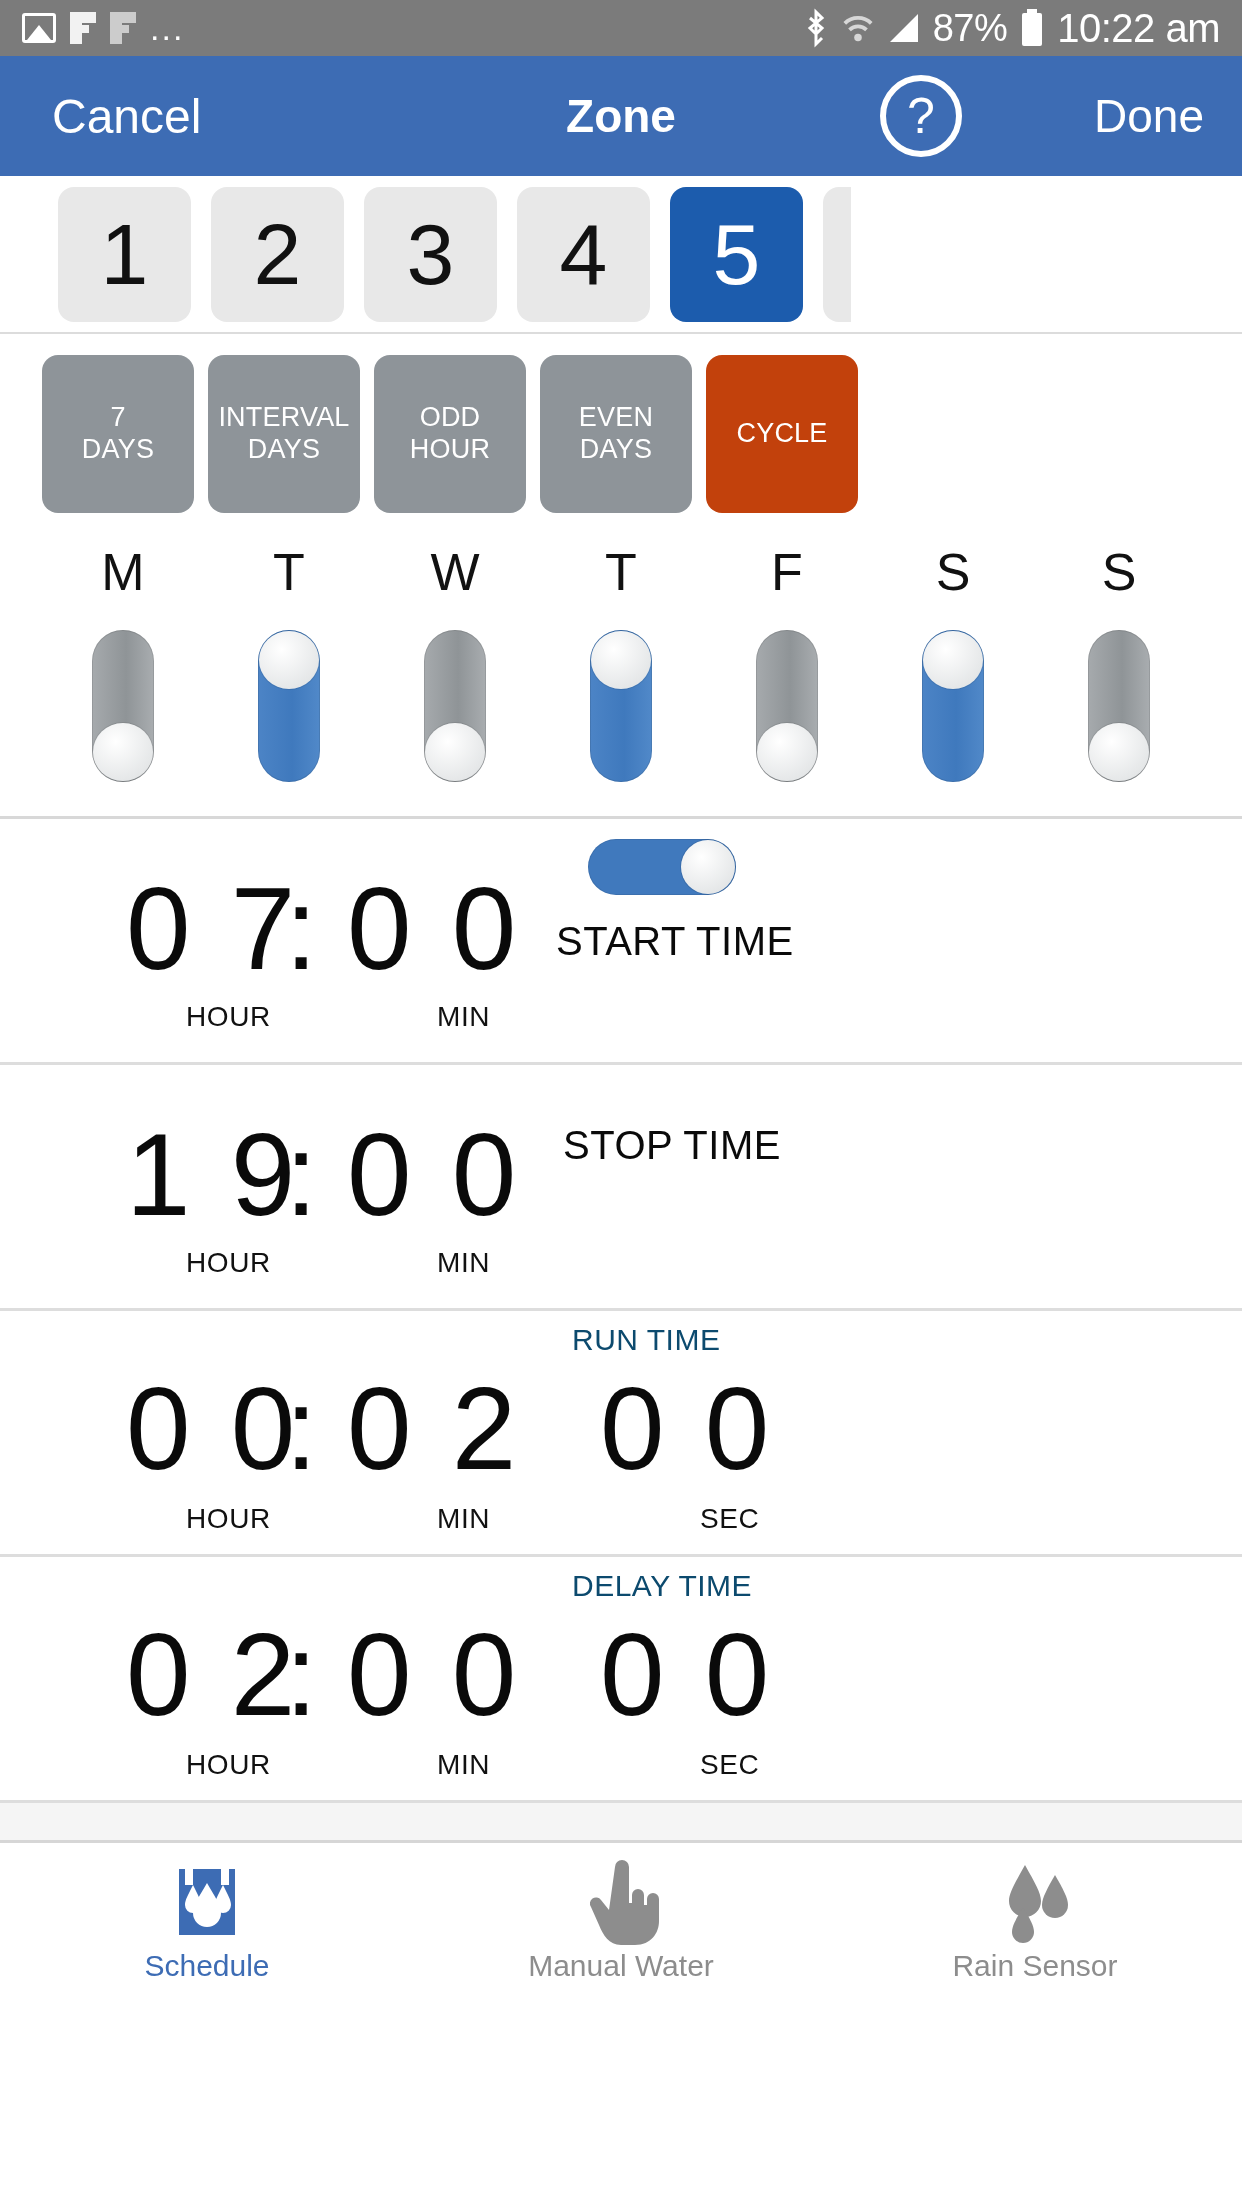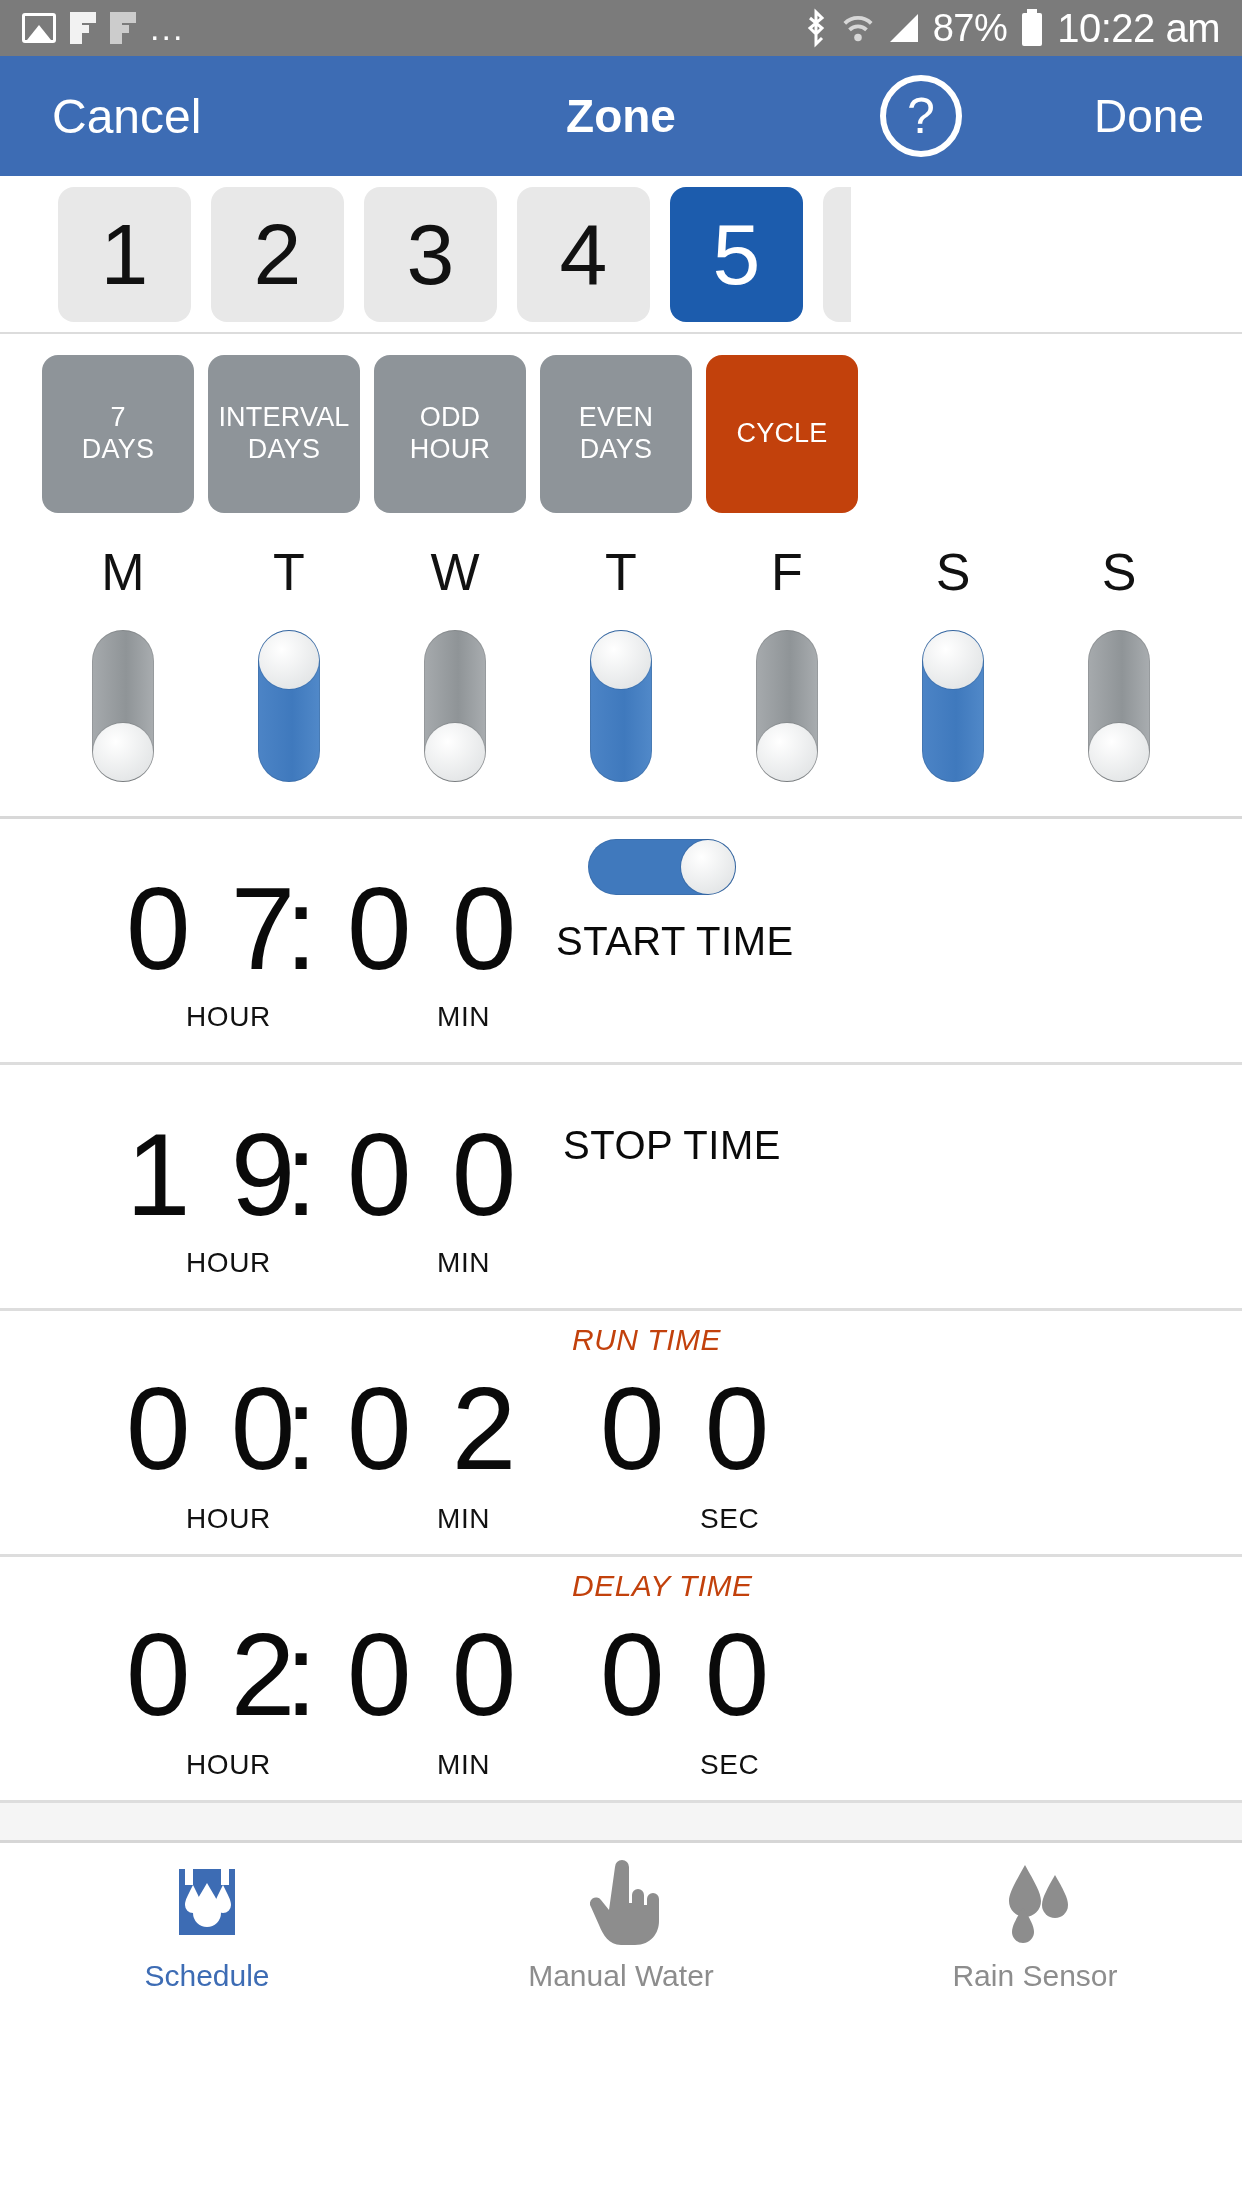--- a/index.html
+++ b/index.html
@@ -123,40 +123,40 @@
     position:absolute; font-size: 116px; color:#0a0a0a; font-weight: 300;
     line-height: 1; letter-spacing: 4px;
   }
   .cap {
     position:absolute; font-size: 28px; color:#111111; letter-spacing: .6px;
   }
   .rowlabel {
     position:absolute; font-size: 40px; color:#0a0a0a; letter-spacing: .5px;
   }
   .smalltitle {
-    position:absolute; font-size: 30px; color:#c2410c; letter-spacing: .5px; font-style: italic;
+    position:absolute; font-size: 30px; color:#0c4a6e; letter-spacing: .5px;
   }
 
   .hsw {
     position:absolute; width: 148px; height: 56px; border-radius: 28px;
     background: #4079bd; box-shadow: inset 0 0 0 1px rgba(0,0,0,.08);
   }
   .hsw .knob {
     position:absolute; right: 1px; top: 1px; width: 54px; height: 54px; border-radius:50%;
     background: radial-gradient(circle at 38% 32%, #ffffff, #e6e8e9 70%, #dcdedf);
     box-shadow: 0 0 0 1px rgba(0,0,0,.10);
   }
 
   
   .filler { height: 40px; background:#f5f5f5; border-bottom: 3px solid #d6d6d6; }
   .tabbar {
     height: 160px; background:#ffffff; display:flex; align-items:flex-start;
     padding-top: 14px;
   }
-  .tab { flex:1; display:flex; flex-direction:column; align-items:center; gap: 10px; }
+  .tab { flex:1; display:flex; flex-direction:column; align-items:center; gap: 0; }
   .tab .ticon { height: 92px; display:flex; align-items:center; justify-content:center; }
   .tab .tlabel { font-size: 30px; color:#8d8d8d; }
   .tab.active .tlabel { color:#3d6cb4; }
 </style>
 </head>
 <body>
 
 <div id="app">
 
   <div class="statusbar">

